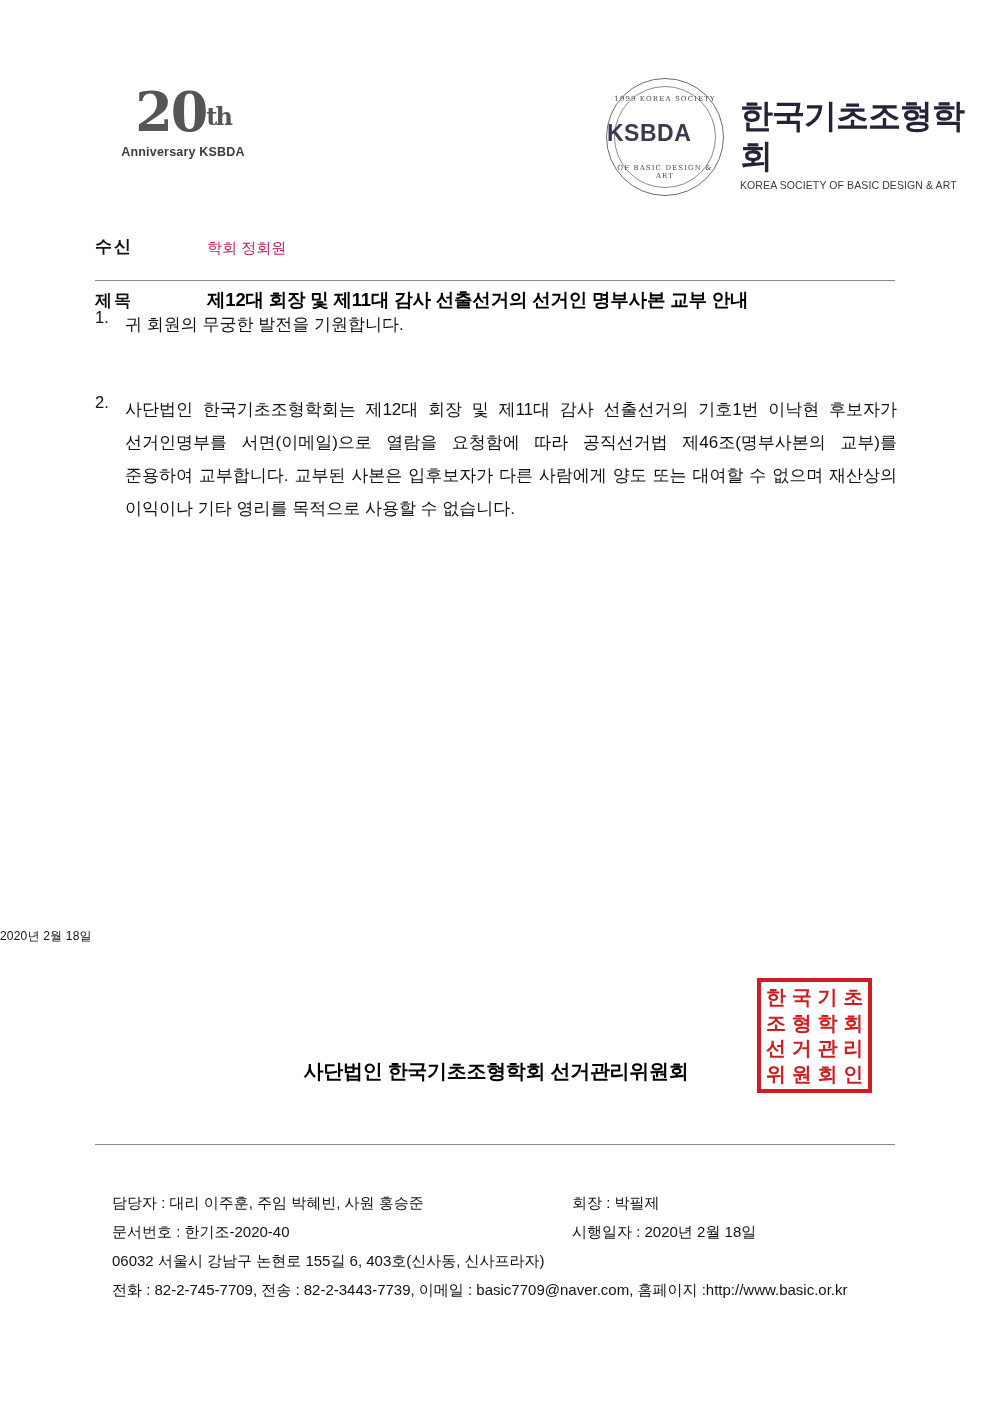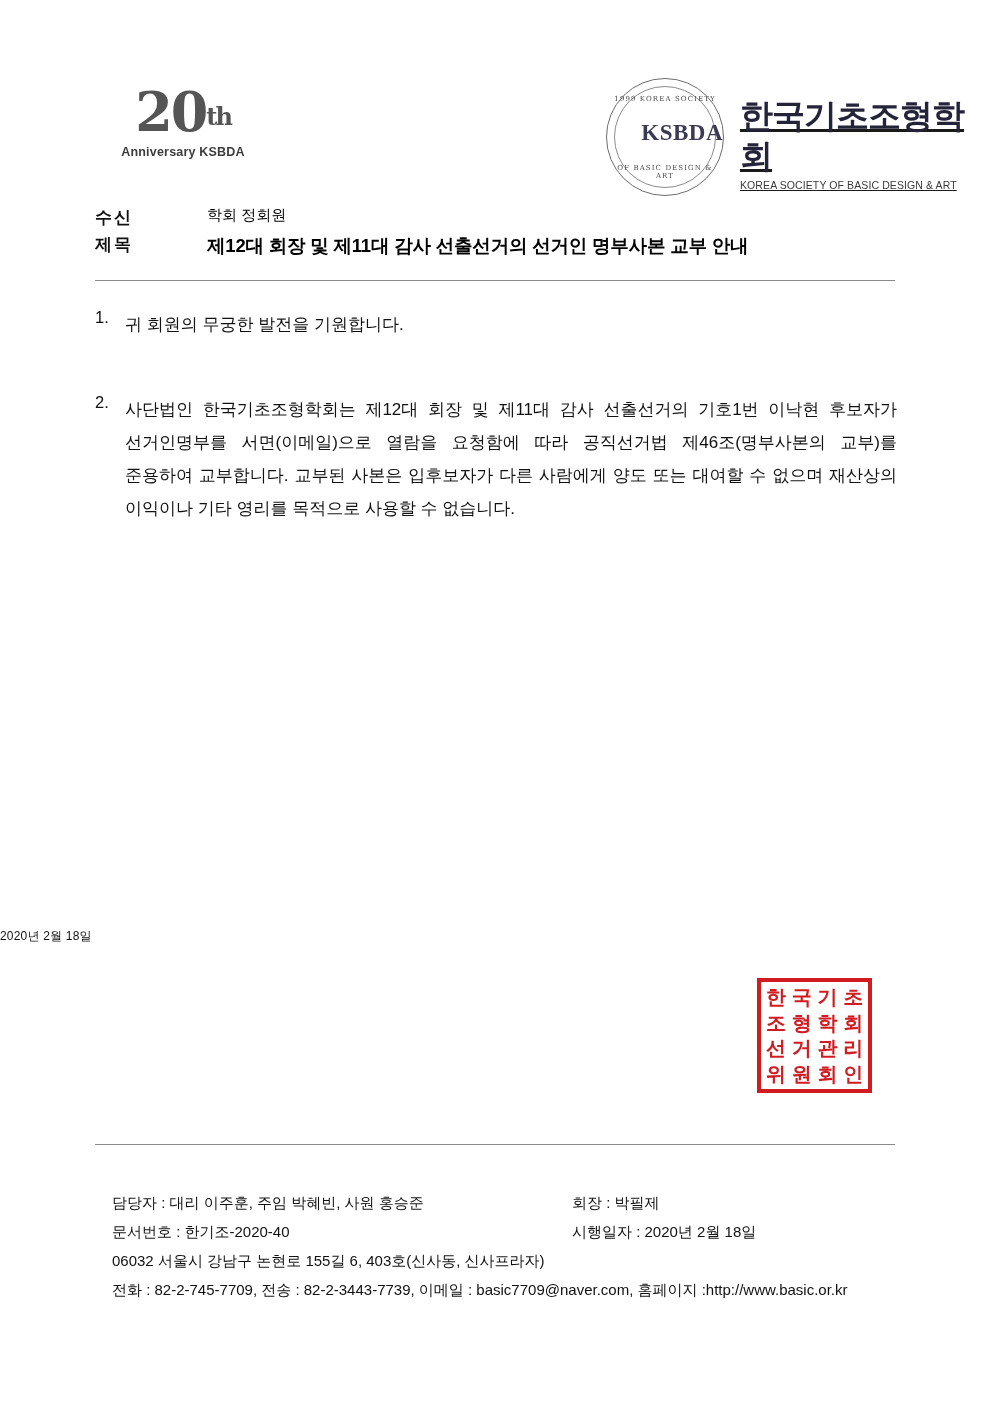--- a/index.html
+++ b/index.html
@@ -77,25 +77,25 @@
     position: absolute;
     left: 7px;
     top: 7px;
     right: 7px;
     bottom: 7px;
     border-radius: 50%;
     border: 1px solid #8c8c8c;
   }
   .seal-circle .seal-text {
     position: absolute;
-    left: 12px;
+    left: 0;
     right: 0;
     top: 41px;
-    text-align: right;
-    font-family: Liberation Serif, serif;
+    text-align: left;
+    font-family: Liberation Sans, sans-serif;
     font-size: 23px;
     font-weight: bold;
     letter-spacing: 0.5px;
     color: #3a3a52;
   }
   .seal-circle .arc-top,
   .seal-circle .arc-bottom {
     position: absolute;
     left: 0;
     right: 0;
@@ -104,21 +104,20 @@
     font-size: 7px;
     letter-spacing: 1.1px;
     color: #4a4a4a;
   }
   .seal-circle .arc-top { top: 16px; }
   .seal-circle .arc-bottom { bottom: 15px; }
 
   .society-names {
     margin-left: 16px;
     padding-top: 12px;
-    text-decoration: underline;
   }
   .society-names .kr {
     font-size: 33px;
     font-weight: bold;
     color: #23233a;
     letter-spacing: -1px;
     line-height: 40px;
   }
   .society-names .en {
     font-size: 10.5px;
@@ -129,34 +128,35 @@
 
   
   .meta-block {
     position: absolute;
     left: 95px;
     top: 206px;
     width: 800px;
   }
   .meta-row {
     display: flex;
-    align-items: flex-start;
+    align-items: flex-end;
     margin-bottom: 4px;
+    margin-top: 29px;
   }
   .meta-label {
     width: 112px;
     flex: none;
     font-size: 17px;
     font-weight: bold;
     color: #111;
     letter-spacing: 2px;
   }
   .meta-value-small {
     font-size: 15px;
-    color: #000000;
+    color: #be185d;
   }
   .meta-value-big {
     font-size: 18.5px;
     font-weight: bold;
     color: #000;
     letter-spacing: -0.2px;
   }
 
   .rule {
     position: absolute;
@@ -327,20 +327,23 @@
       <div class="para-text">귀 회원의 무궁한 발전을 기원합니다.</div>
     </div>
     <div class="para">
       <div class="para-num">2.</div>
       <div class="para-text">사단법인 한국기초조형학회는 제12대 회장 및 제11대 감사 선출선거의 기호1번 이낙현 후보자가 선거인명부를 서면(이메일)으로 열람을 요청함에 따라 공직선거법 제46조(명부사본의 교부)를 준용하여 교부합니다. 교부된 사본은 입후보자가 다른 사람에게 양도 또는 대여할 수 없으며 재산상의 이익이나 기타 영리를 목적으로 사용할 수 없습니다.</div>
     </div>
   </div>
 
   <div class="date-line">2020년 2월 18일</div>
 
+  <div class="sig-wrap">
+    <div class="sig-name">사단법인 한국기초조형학회 선거관리위원회</div>
+  </div>
 
   <div class="stamp">
     <span>한</span>
     <span>국</span>
     <span>기</span>
     <span>초</span>
     <span>조</span>
     <span>형</span>
     <span>학</span>
     <span>회</span>

